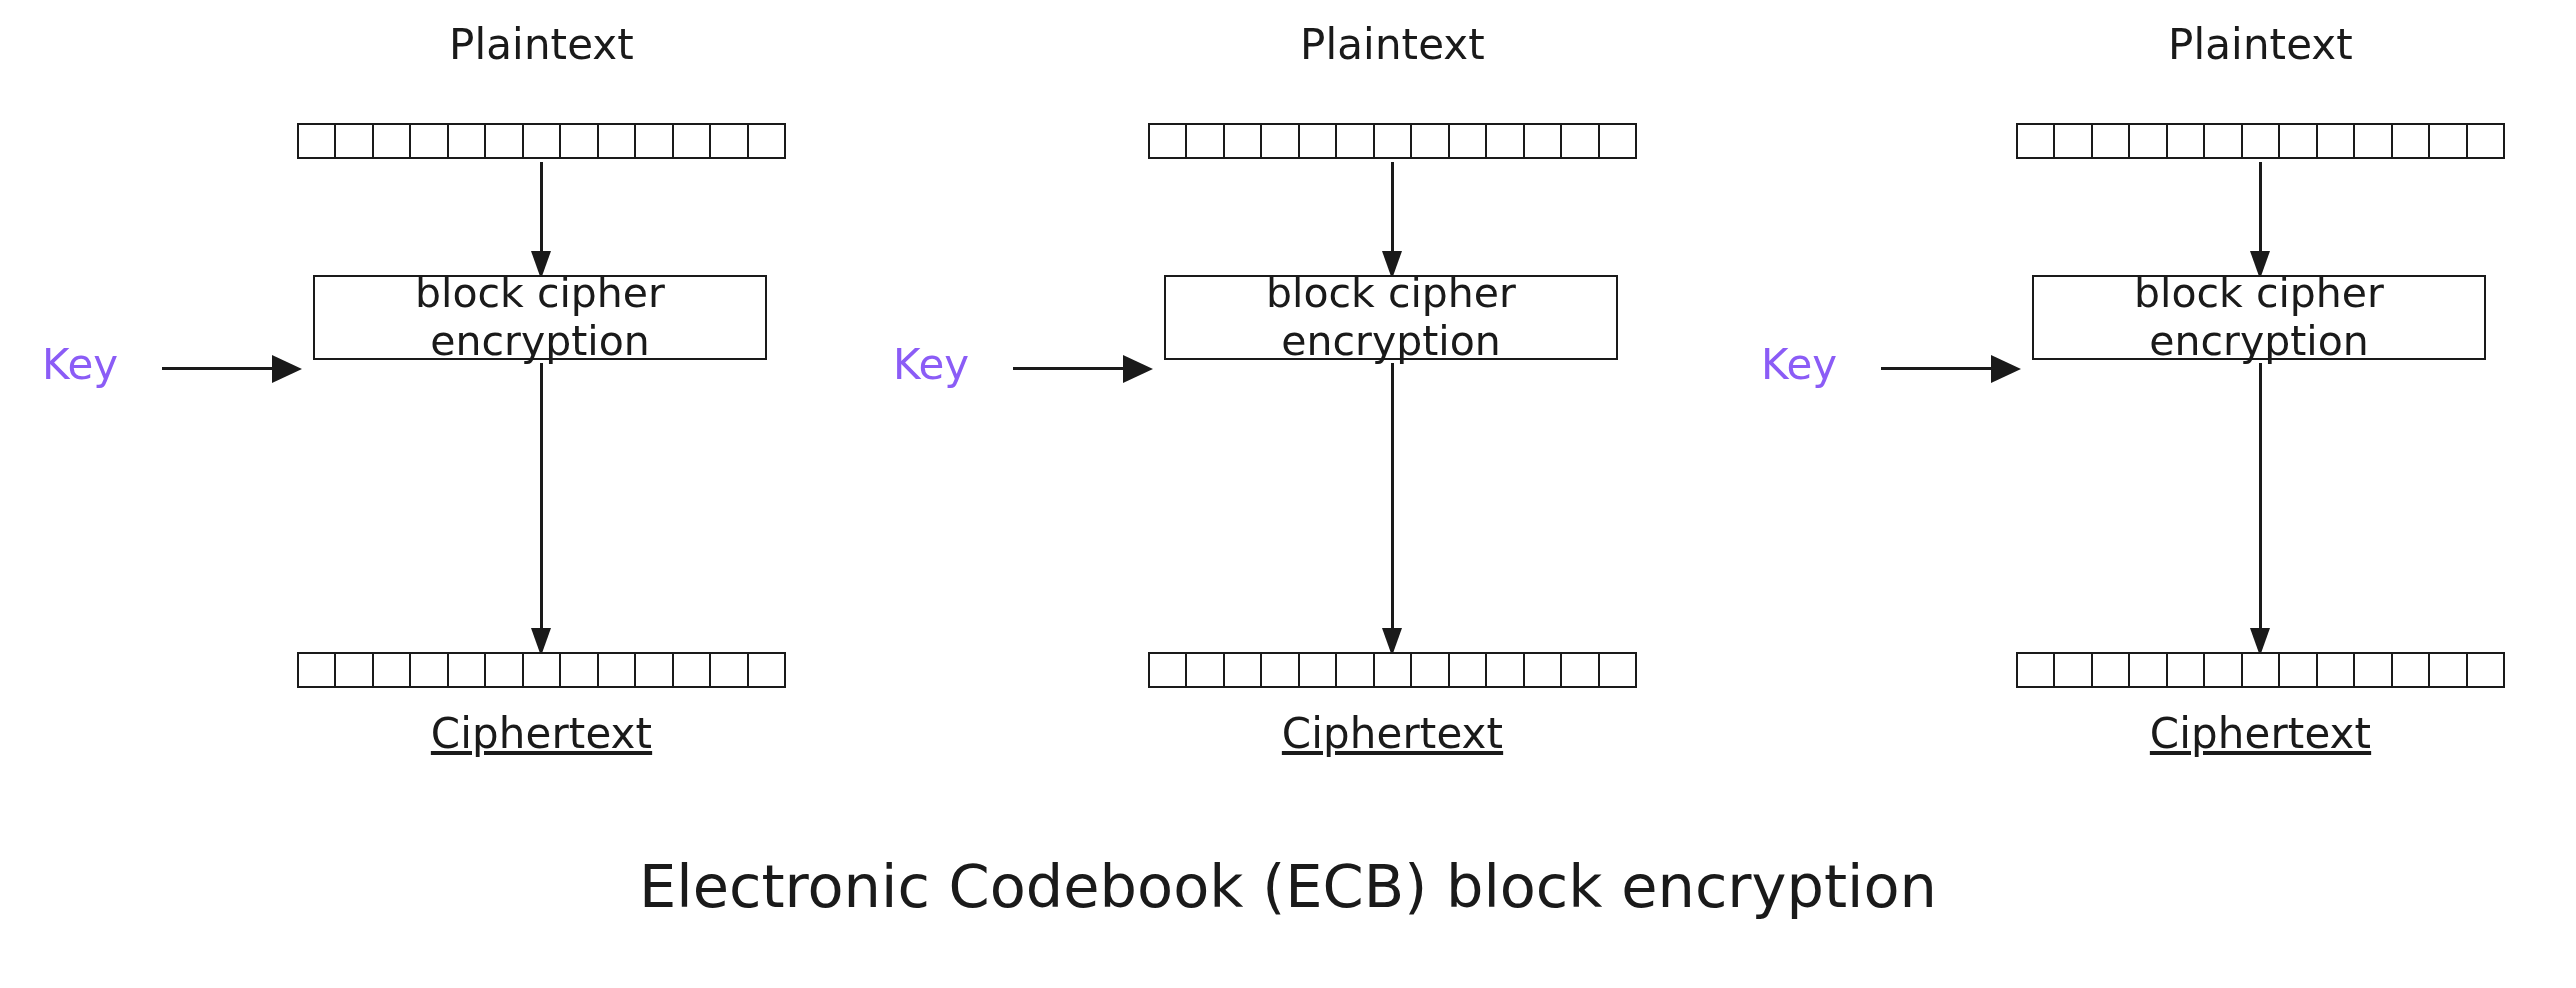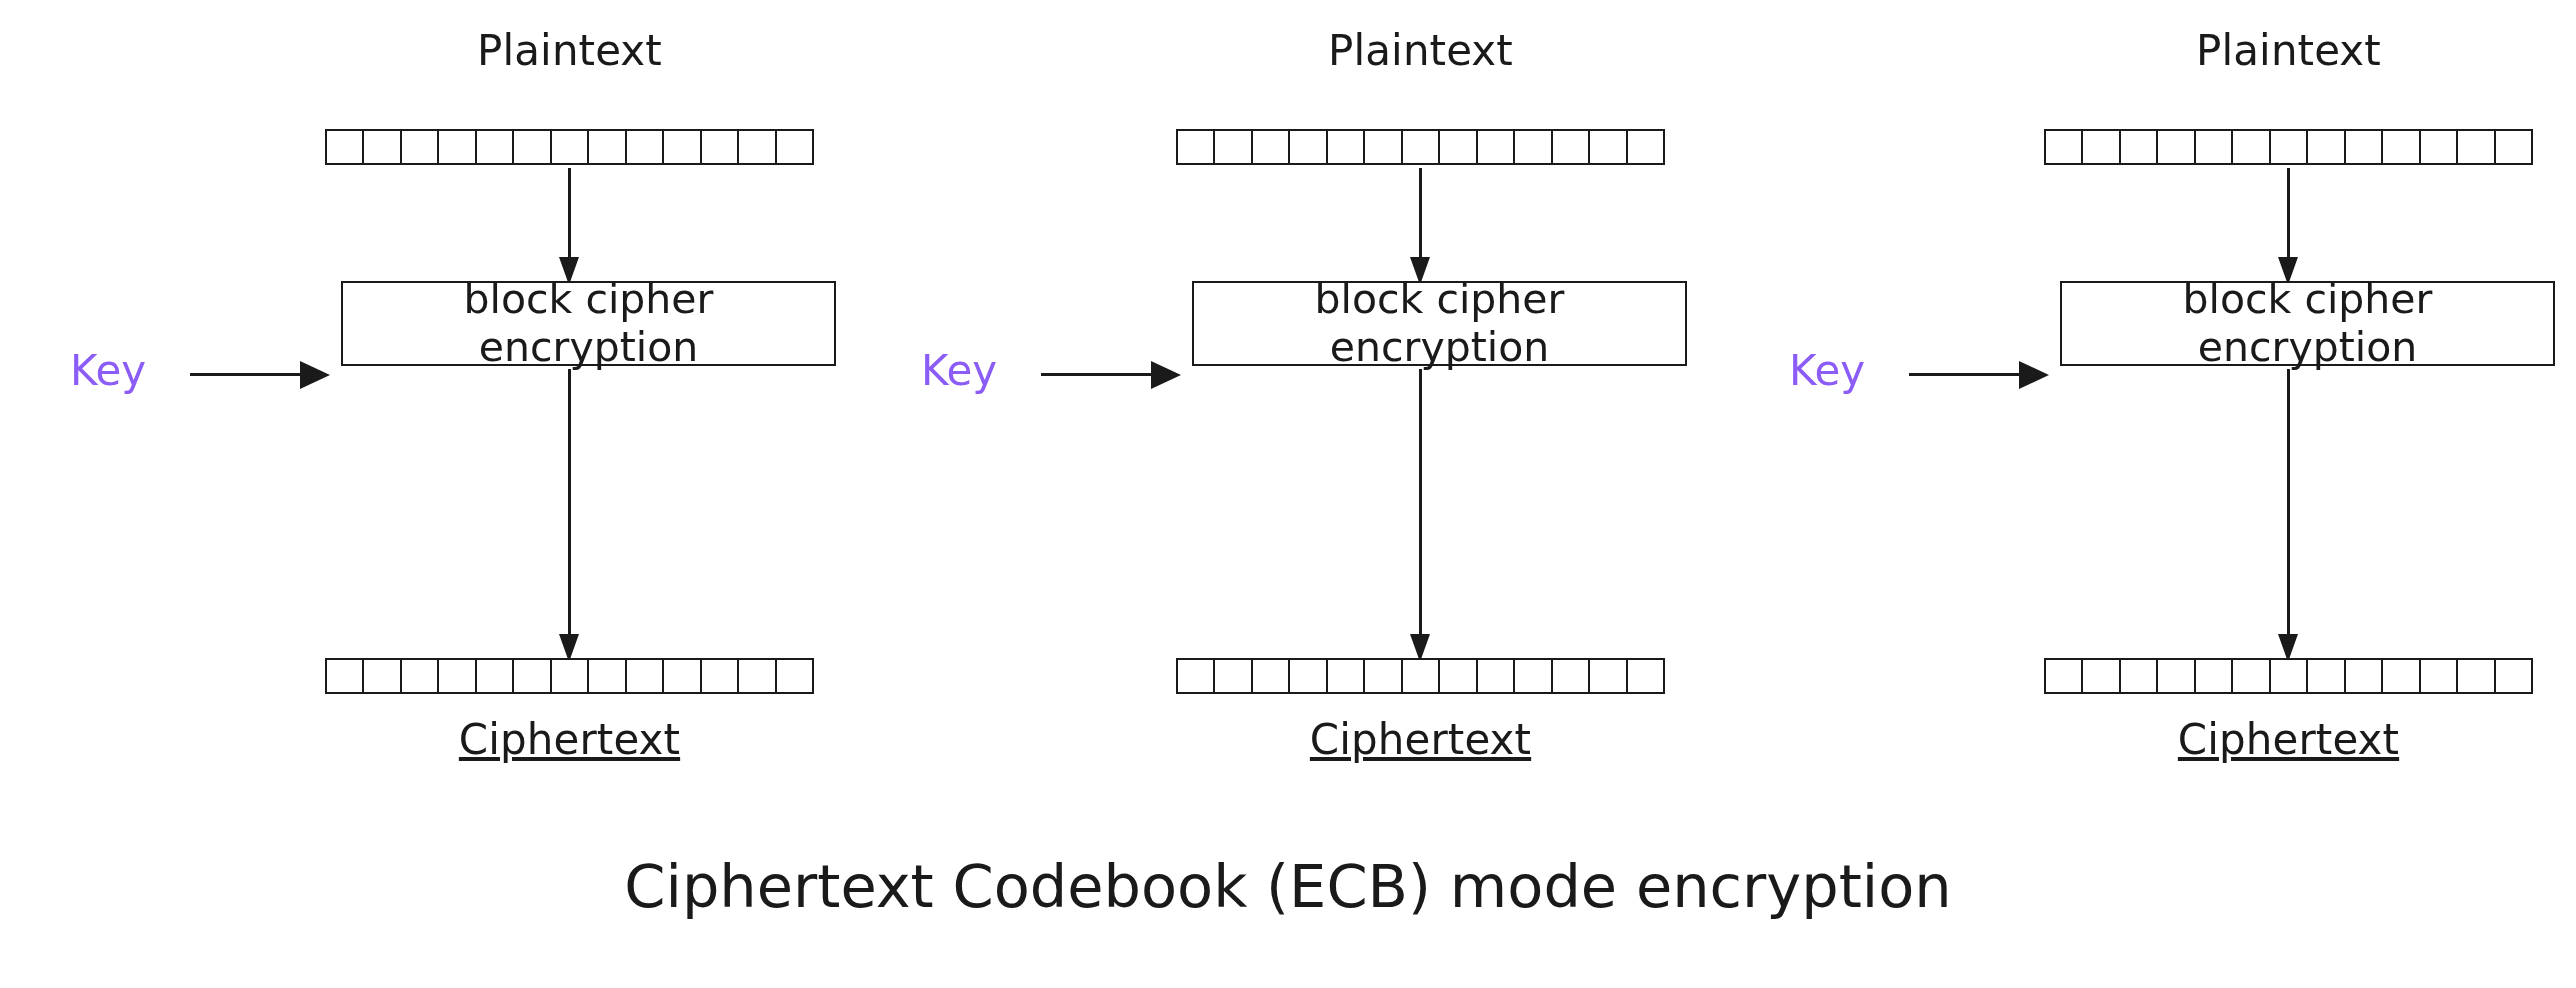--- a/index.html
+++ b/index.html
@@ -15,24 +15,23 @@
     position: relative;
     width: 2576px;
     height: 989px;
     background: #ffffff;
     overflow: hidden;
   }
 
   
   .panel {
     position: absolute;
-    top: 16px;
+    top: 10px;
     width: 876px;
     height: 795px;
-    margin-left: 28px;
   }
 
   
   .label {
     position: absolute;
     width: 489px;
     text-align: center;
     font-size: 42px;
     line-height: 1;
     letter-spacing: 0.1px;
@@ -67,21 +66,21 @@
     border-right: none;
   }
   .bar-plain { top: 113px; }
   .bar-cipher { top: 642px; }
 
   
   .cipher-box {
     position: absolute;
     top: 265px;
     left: 15.4px;
-    width: 495px;
+    width: 454px;
     height: 85px;
     box-sizing: border-box;
     border: 2.5px solid #1a1a1a;
     background: #ffffff;
     display: flex;
     flex-direction: column;
     align-items: center;
     justify-content: center;
   }
   .cipher-box .line {
@@ -347,16 +346,16 @@
       <div class="cell"></div>
       <div class="cell"></div>
       <div class="cell"></div>
       <div class="cell"></div>
       <div class="cell"></div>
     </div>
 
     <div class="label label-cipher" style="left:297px;">Ciphertext</div>
   </div>
 
-  <div class="caption">Ciphertext Codebook (ECB) mode encryption</div>
+  <div class="caption">Electronic Codebook (ECB) block encryption</div>
 
 </div>
 
 
 </body></html>

